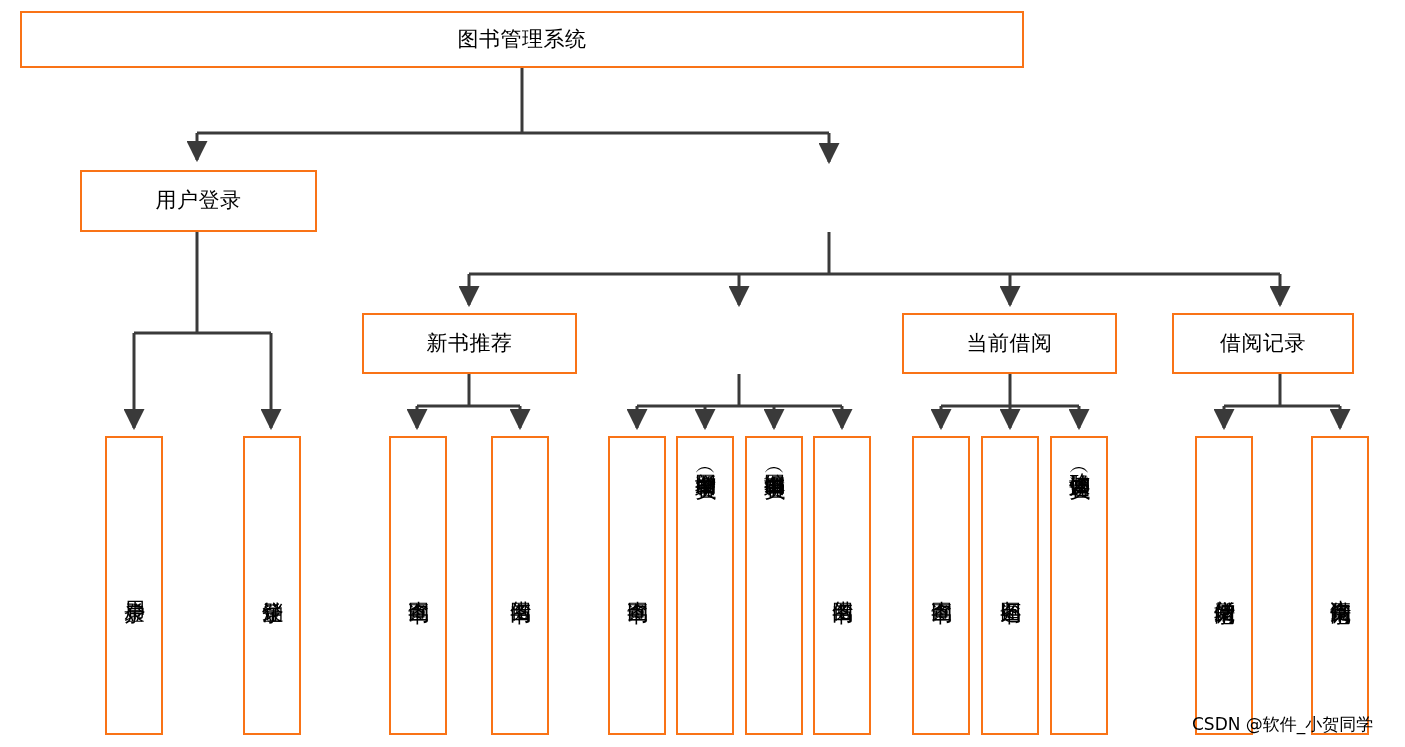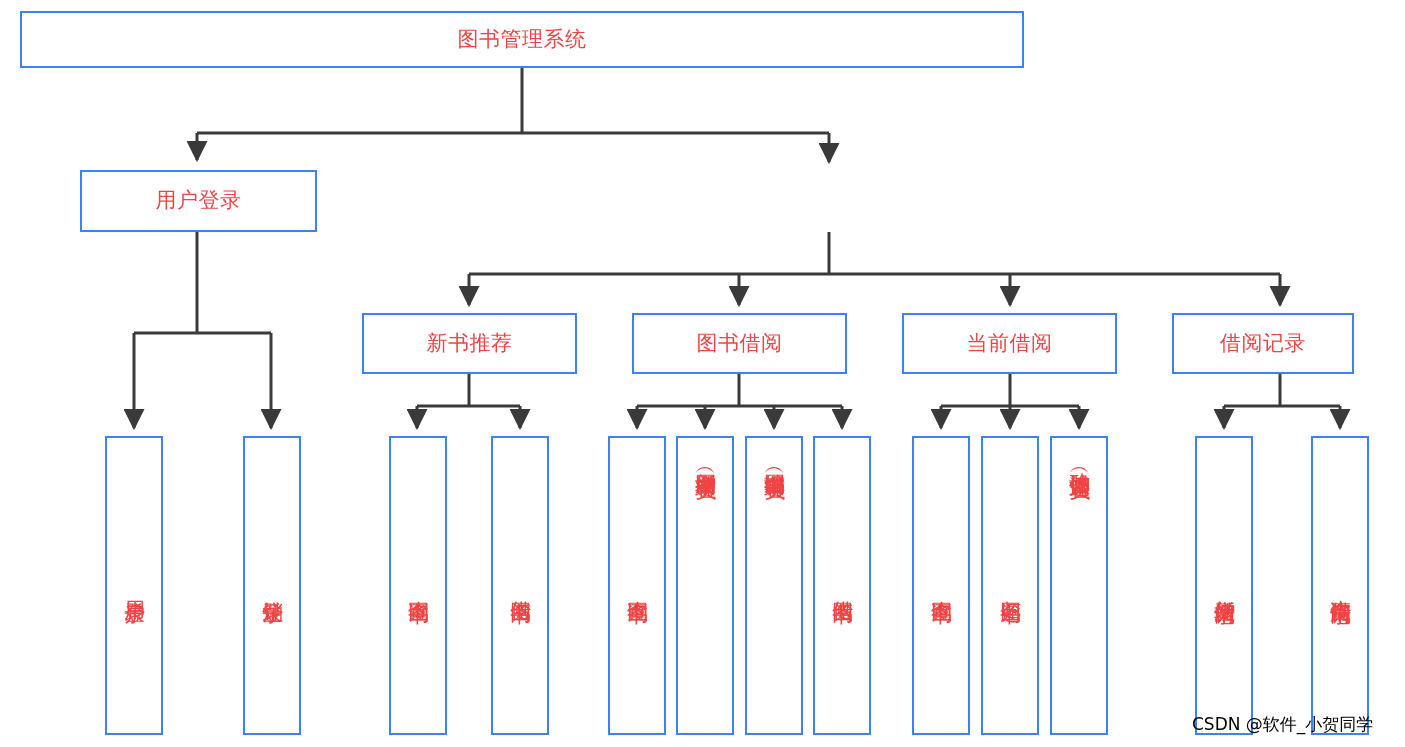--- a/index.html
+++ b/index.html
@@ -22,25 +22,25 @@
     position: absolute;
     left: 0;
     top: 0;
     width: 1405px;
     height: 747px;
   }
   .node {
     position: absolute;
     box-sizing: border-box;
     background: #ffffff;
-    border: 2px solid #3b82f6;
+    border: 2px solid #f97316;
     display: flex;
     align-items: center;
     justify-content: center;
-    color: #ef4444;
+    color: #000000;
     z-index: 2;
   }
   .node-h .node-label {
     font-size: 21px;
     line-height: 1.1;
     letter-spacing: 0.5px;
     white-space: nowrap;
   }
   .node-v {
     align-items: flex-start;
@@ -129,23 +129,20 @@
     <span class="node-label">图书管理系统</span>
   </div>
 
   <div class="node node-h" style="left:80px; top:170px; width:237px; height:62px;">
     <span class="node-label">用户登录</span>
   </div>
 
   <div class="node node-h" style="left:362px; top:313px; width:215px; height:61px;">
     <span class="node-label">新书推荐</span>
   </div>
-  <div class="node node-h" style="left:632px; top:313px; width:215px; height:61px;">
-    <span class="node-label">图书借阅</span>
-  </div>
   <div class="node node-h" style="left:902px; top:313px; width:215px; height:61px;">
     <span class="node-label">当前借阅</span>
   </div>
   <div class="node node-h" style="left:1172px; top:313px; width:182px; height:61px;">
     <span class="node-label">借阅记录</span>
   </div>
 
   <div class="node node-v center-v" style="left:105px; top:436px; width:58px; height:299px;">
     <span class="node-label">用户登录</span>
   </div>

